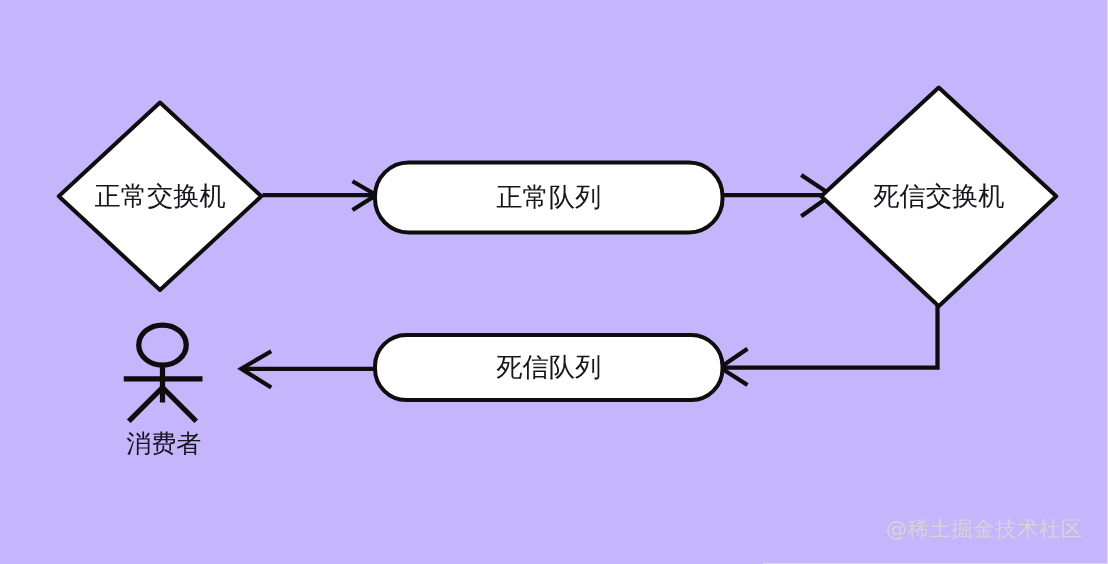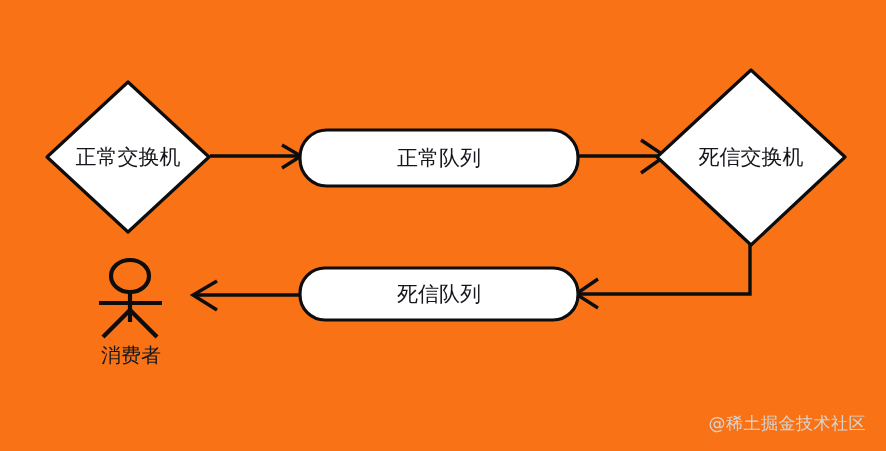--- a/index.html
+++ b/index.html
@@ -8,21 +8,21 @@
     padding: 0;
     background: #ffffff;
   }
   body {
     font-family: "DejaVu Sans", "Liberation Sans", sans-serif;
   }
   #canvas-wrap {
     position: relative;
     width: 886px;
     height: 451px;
-    background: #f97316;
+    background: #c4b5fd;
     overflow: hidden;
     text-decoration: underline;
   }
   #diagram-svg {
     position: absolute;
     left: 0;
     top: 0;
     width: 886px;
     height: 451px;
     display: block;

